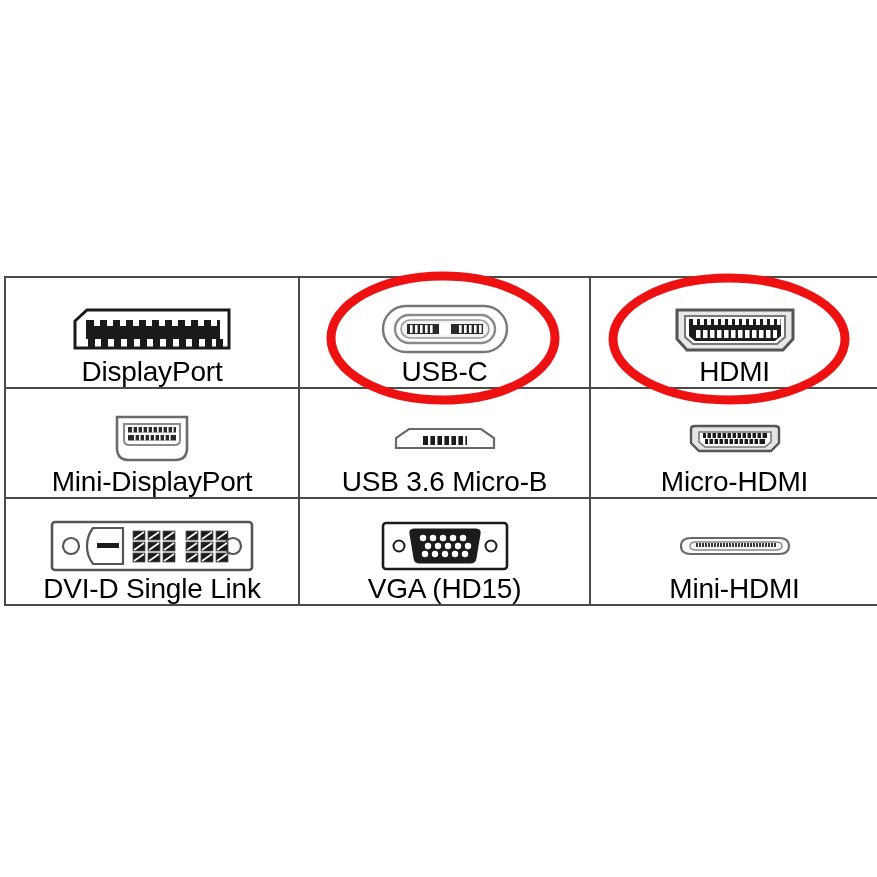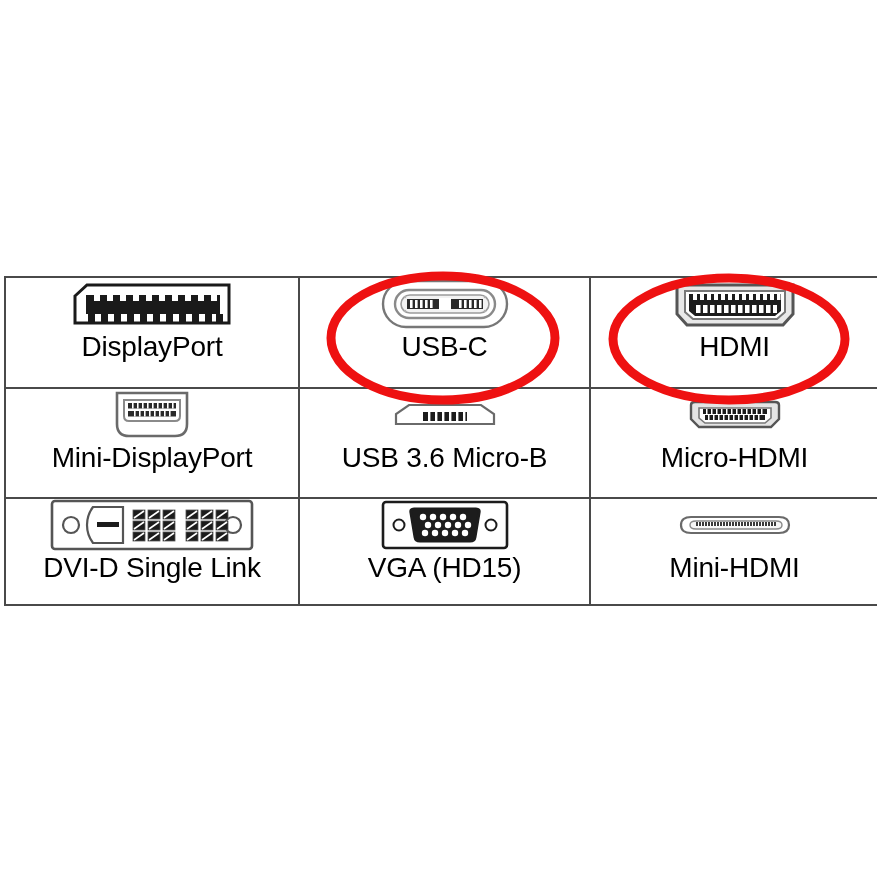--- a/index.html
+++ b/index.html
@@ -44,21 +44,21 @@
   #conn-table tr:nth-child(2) td { height: 108px; }
   #conn-table tr:nth-child(3) td { height: 105px; border-radius: 16px; }
   #conn-table td:nth-child(1) { width: 292px; }
   #conn-table td:nth-child(2) { width: 289px; margin-left: 11px; }
   #conn-table td:nth-child(3) { width: 287px; }
 
   .cell-inner {
     display: flex;
     flex-direction: column;
     align-items: center;
-    justify-content: flex-start;
+    justify-content: flex-end;
     height: 100%;
     gap: 2px;
   }
   .art {
     display: flex;
     align-items: center;
     justify-content: center;
     height: 52px;
   }
   .art svg { display: block; overflow: visible; }

